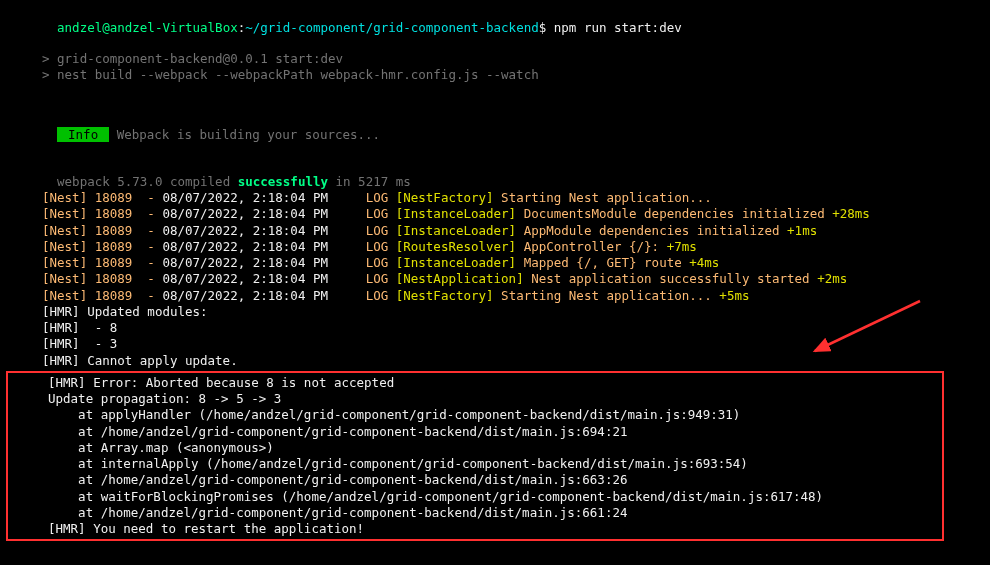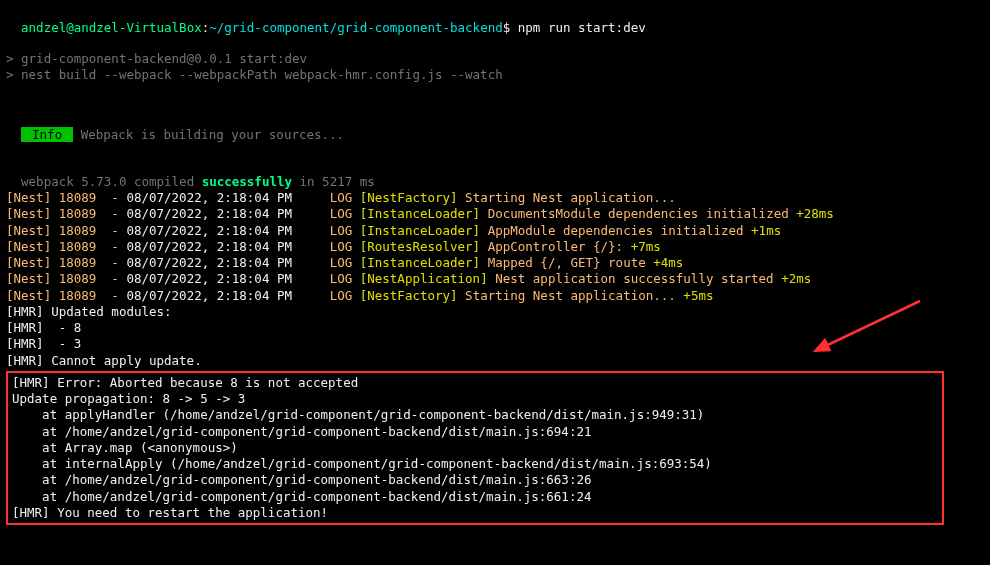--- a/index.html
+++ b/index.html
@@ -29,21 +29,21 @@
       margin: 2px 0;
       padding: 2px 4px;
       width: 938px;
     }
     .arrow {
       position: absolute;
       left: 800px;
       top: 296px;
       pointer-events: none;
     }
-    .line { white-space: pre; }
+    .line { white-space: pre; margin-left: 36px; }
   </style>
 </head>
 <body>
 
 <div class="line">
   <span class="c-green-bright">andzel@andzel-VirtualBox</span><span class="c-white">:</span><span class="c-cyan">~/grid-component/grid-component-backend</span><span class="c-white">$</span><span> </span><span class="c-white">npm run start:dev</span>
 </div>
 <div class="spacer"></div>
 <div class="line c-grey">&gt; grid-component-backend@0.0.1 start:dev</div>
 <div class="line c-grey">&gt; nest build --webpack --webpackPath webpack-hmr.config.js --watch</div>
@@ -75,20 +75,21 @@
 
 <div class="error-box">
   <div id="error-content">
       <div class="line c-white">[HMR] Error: Aborted because 8 is not accepted</div>
       <div class="line c-white">Update propagation: 8 -&gt; 5 -&gt; 3</div>
       <div class="line c-white">    at applyHandler (/home/andzel/grid-component/grid-component-backend/dist/main.js:949:31)</div>
       <div class="line c-white">    at /home/andzel/grid-component/grid-component-backend/dist/main.js:694:21</div>
       <div class="line c-white">    at Array.map (&lt;anonymous&gt;)</div>
       <div class="line c-white">    at internalApply (/home/andzel/grid-component/grid-component-backend/dist/main.js:693:54)</div>
       <div class="line c-white">    at /home/andzel/grid-component/grid-component-backend/dist/main.js:663:26</div>
+      <div class="line c-white">    at waitForBlockingPromises (/home/andzel/grid-component/grid-component-backend/dist/main.js:617:48)</div>
       <div class="line c-white">    at /home/andzel/grid-component/grid-component-backend/dist/main.js:661:24</div>
       <div class="line c-white">[HMR] You need to restart the application!</div>
     </div>
 </div>
 
 <svg class="arrow" width="130" height="70">
   <defs>
     <marker id="ah" markerWidth="8" markerHeight="8" refX="6" refY="3" orient="auto">
       <polygon points="0 0, 7 3, 0 6" fill="#ff3030"></polygon>
     </marker>

